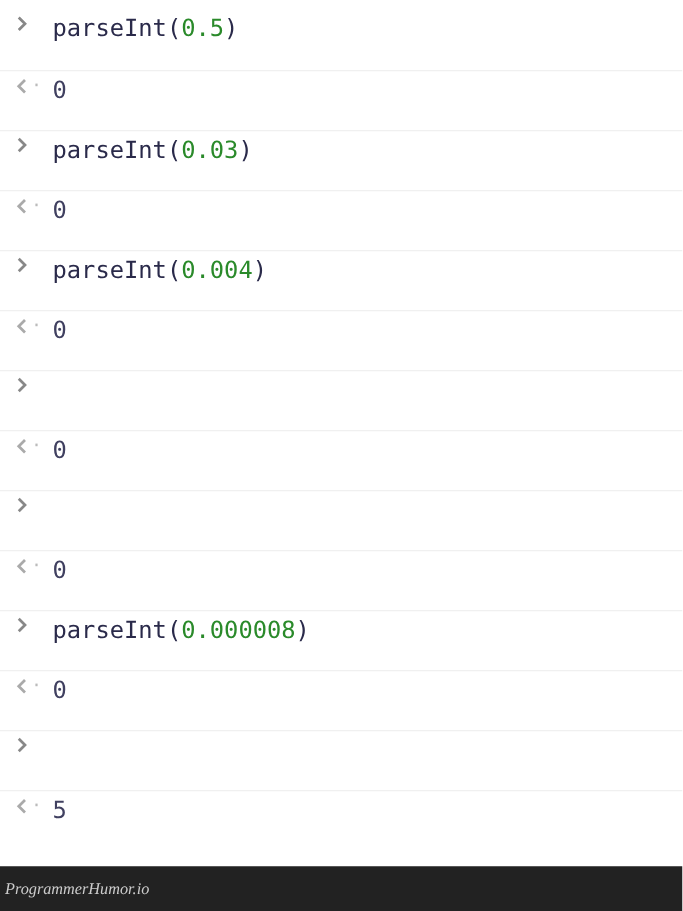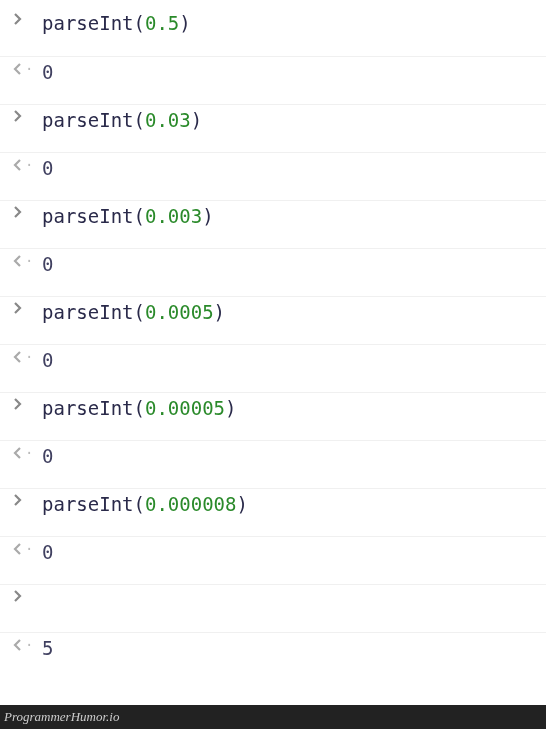--- a/index.html
+++ b/index.html
@@ -62,21 +62,21 @@
     }
     .result {
       color: #404060;
     }
     .footer {
       position: absolute;
       bottom: 0;
       left: 0;
       right: 0;
       background: #222;
-      height: 24px;
+      height: 36px;
       display: flex;
       align-items: center;
       padding-left: 4px;
     }
     .footer-text {
       color: #ccc;
       font-family: Georgia, serif;
       font-style: italic;
       font-size: 13px;
     }
@@ -126,61 +126,55 @@
     <div class="content result">0</div>
   </div>
 
   <div class="row">
     <div class="arrow arrow-in">
       <svg width="11" height="14" viewBox="0 0 11 14" fill="none" stroke-width="2.2">
           <path d="M3 2 L8 7 L3 12"></path>
         </svg>
     </div>
     <div class="content">
-      <span class="func">parseInt</span><span class="paren">(</span><span class="number">0.003</span><span class="paren">)</span>
-    </div>
-  </div>
-  <div class="row">
-    <div class="arrow arrow-out">
-      <svg width="11" height="14" viewBox="0 0 11 14" fill="none" stroke-width="2.2">
-          <path d="M8 2 L3 7 L8 12"></path>
-        </svg>
-        <span class="dot">·</span>
-    </div>
-    <div class="content result">0</div>
-  </div>
-
-  <div class="row">
-    <div class="arrow arrow-in">
-      <svg width="11" height="14" viewBox="0 0 11 14" fill="none" stroke-width="2.2">
-          <path d="M3 2 L8 7 L3 12"></path>
-        </svg>
-    </div>
-    <div class="content">
-      <span class="func">parseInt</span><span class="paren">(</span><span class="number">0.0005</span><span class="paren">)</span>
-    </div>
-  </div>
-  <div class="row">
-    <div class="arrow arrow-out">
-      <svg width="11" height="14" viewBox="0 0 11 14" fill="none" stroke-width="2.2">
-          <path d="M8 2 L3 7 L8 12"></path>
-        </svg>
-        <span class="dot">·</span>
-    </div>
-    <div class="content result">0</div>
-  </div>
-
-  <div class="row">
-    <div class="arrow arrow-in">
-      <svg width="11" height="14" viewBox="0 0 11 14" fill="none" stroke-width="2.2">
-          <path d="M3 2 L8 7 L3 12"></path>
-        </svg>
-    </div>
-    <div class="content">
-      <span class="func">parseInt</span><span class="paren">(</span><span class="number">0.00005</span><span class="paren">)</span>
+      <span class="func">parseInt</span><span class="paren">(</span><span class="number">0.004</span><span class="paren">)</span>
+    </div>
+  </div>
+  <div class="row">
+    <div class="arrow arrow-out">
+      <svg width="11" height="14" viewBox="0 0 11 14" fill="none" stroke-width="2.2">
+          <path d="M8 2 L3 7 L8 12"></path>
+        </svg>
+        <span class="dot">·</span>
+    </div>
+    <div class="content result">0</div>
+  </div>
+
+  <div class="row">
+    <div class="arrow arrow-in">
+      <svg width="11" height="14" viewBox="0 0 11 14" fill="none" stroke-width="2.2">
+          <path d="M3 2 L8 7 L3 12"></path>
+        </svg>
+    </div>
+  </div>
+  <div class="row">
+    <div class="arrow arrow-out">
+      <svg width="11" height="14" viewBox="0 0 11 14" fill="none" stroke-width="2.2">
+          <path d="M8 2 L3 7 L8 12"></path>
+        </svg>
+        <span class="dot">·</span>
+    </div>
+    <div class="content result">0</div>
+  </div>
+
+  <div class="row">
+    <div class="arrow arrow-in">
+      <svg width="11" height="14" viewBox="0 0 11 14" fill="none" stroke-width="2.2">
+          <path d="M3 2 L8 7 L3 12"></path>
+        </svg>
     </div>
   </div>
   <div class="row">
     <div class="arrow arrow-out">
       <svg width="11" height="14" viewBox="0 0 11 14" fill="none" stroke-width="2.2">
           <path d="M8 2 L3 7 L8 12"></path>
         </svg>
         <span class="dot">·</span>
     </div>
     <div class="content result">0</div>

